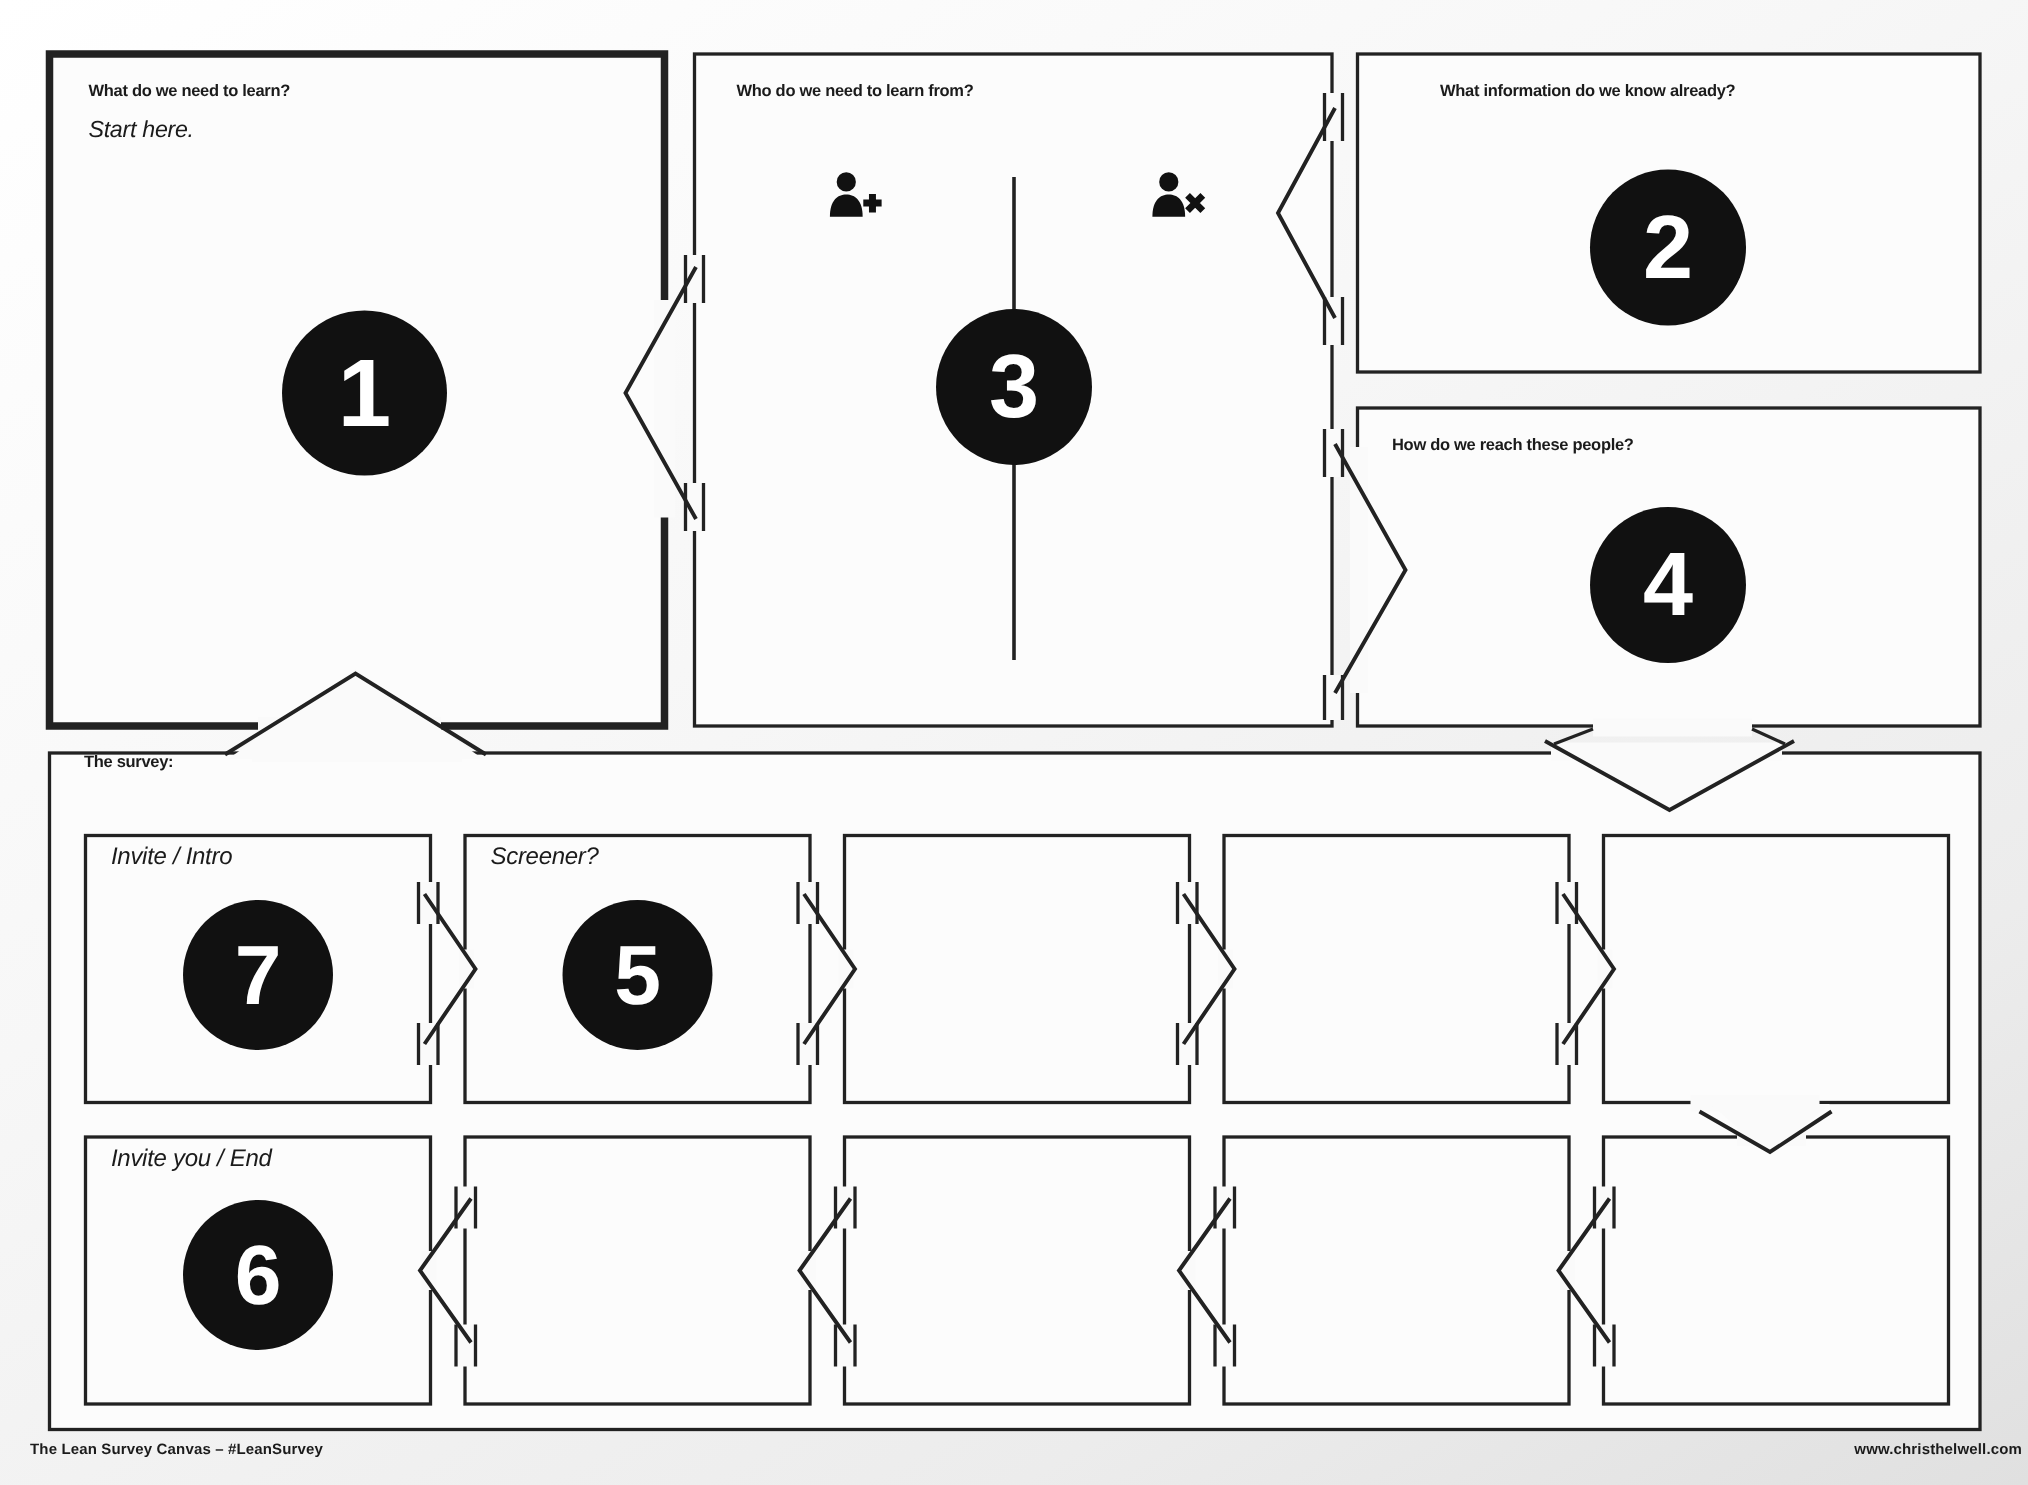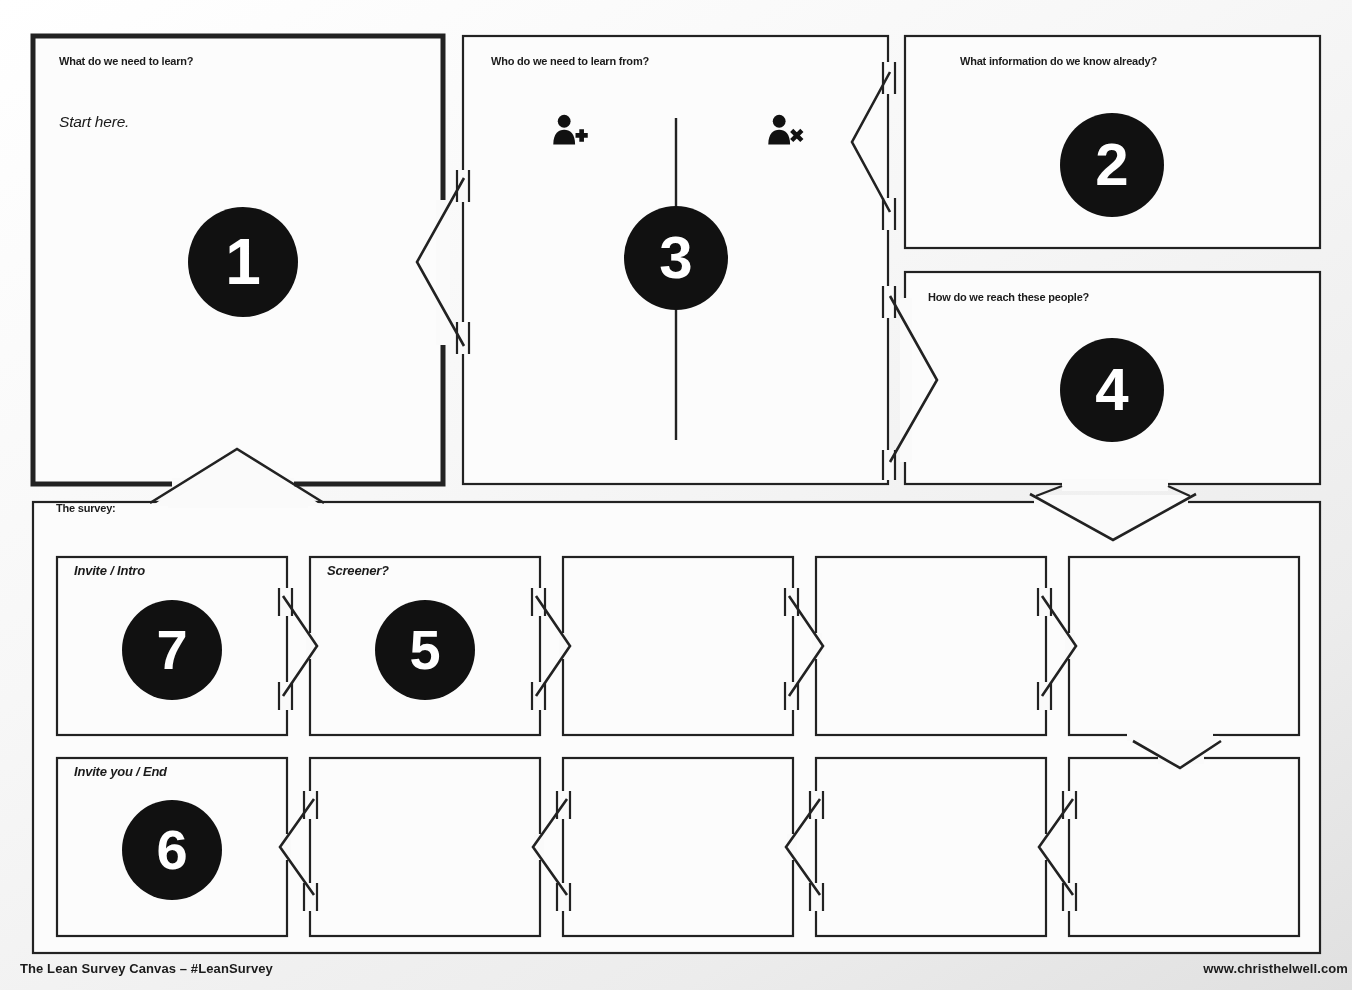--- a/index.html
+++ b/index.html
@@ -6,30 +6,30 @@
   body{
     width:1352px;height:990px;overflow:hidden;
     font-family:"Liberation Sans", sans-serif;
     background:linear-gradient(150deg,#ffffff 0%,#f7f7f7 40%,#ececec 78%,#e0e0e0 100%);
   }
   #canvas{position:relative;width:1352px;height:990px;}
   #shapes{position:absolute;left:0;top:0;}
   .abs{position:absolute;white-space:nowrap;color:#1b1b1b;}
   .box-title{font-size:11px;font-weight:700;letter-spacing:-0.2px;}
   .box-sub{font-size:15.5px;font-style:italic;font-weight:500;letter-spacing:-0.2px;}
-  .survey-label{font-size:13px;font-style:italic;font-weight:700;letter-spacing:-0.2px;}
+  .survey-label{font-size:16px;font-style:italic;font-weight:400;letter-spacing:-0.2px;}
   .circle{
     position:absolute;background:#111;color:#fff;border-radius:50%;
     display:flex;align-items:center;justify-content:center;
     font-weight:700;line-height:1;
   }
   .c-big{width:110px;height:110px;font-size:64px;}
   .c-med{width:104px;height:104px;font-size:60px;}
   .c-sm{width:100px;height:100px;font-size:56px;}
-  .footer{font-size:13px;font-weight:700;letter-spacing:0.1px;}
+  .footer{font-size:10px;font-weight:700;letter-spacing:0.1px;}
   .icon-wrap{position:absolute;}
 </style>
 </head>
 <body>
 
 <div id="canvas">
 
   <svg id="shapes" width="1352" height="990">
       <rect x="463" y="36" width="425" height="448" fill="#fcfcfc" stroke="#222222" stroke-width="2.2"></rect>
       <rect x="905" y="36" width="415" height="212" fill="#fcfcfc" stroke="#222222" stroke-width="2.2"></rect>
@@ -144,21 +144,21 @@
       <rect x="1064" y="883" width="12" height="28" fill="#fafafa" stroke="none"></rect>
       <rect x="1040" y="834" width="10" height="26" fill="#fafafa" stroke="none"></rect>
       <polyline points="1073,799 1039,847 1073,895" fill="none" stroke="#222222" stroke-width="2.6" stroke-linejoin="miter"></polyline>
       <line x1="1063" y1="791" x2="1063" y2="819" stroke="#222222" stroke-width="2.2"></line>
       <line x1="1076" y1="791" x2="1076" y2="819" stroke="#222222" stroke-width="2.2"></line>
       <line x1="1063" y1="883" x2="1063" y2="911" stroke="#222222" stroke-width="2.2"></line>
       <line x1="1076" y1="883" x2="1076" y2="911" stroke="#222222" stroke-width="2.2"></line>
     </svg>
 
   <div class="abs box-title" style="left:59px;top:55px;">What do we need to learn?</div>
-  <div class="abs box-sub" style="left:59px;top:78px;margin-top:35px;">Start here.</div>
+  <div class="abs box-sub" style="left:59px;top:78px;">Start here.</div>
   <div class="circle c-big" style="left:188px;top:207px;">1</div>
 
   <div class="abs box-title" style="left:491px;top:55px;">Who do we need to learn from?</div>
   <div class="icon-wrap" style="left:551px;top:114px;">
     <svg width="38" height="32" viewBox="0 0 26 22">
       <circle cx="9" cy="5" r="4.4" fill="#111"></circle>
       <path d="M1.5,21 C1.5,13.5 5,10.8 9,10.8 C13,10.8 16.5,13.5 16.5,21 Z" fill="#111"></path>
       <path d="M21,10.5 L21,19 M16.8,14.7 L25.2,14.7" stroke="#111" stroke-width="3.2" fill="none"></path>
     </svg>
   </div>

